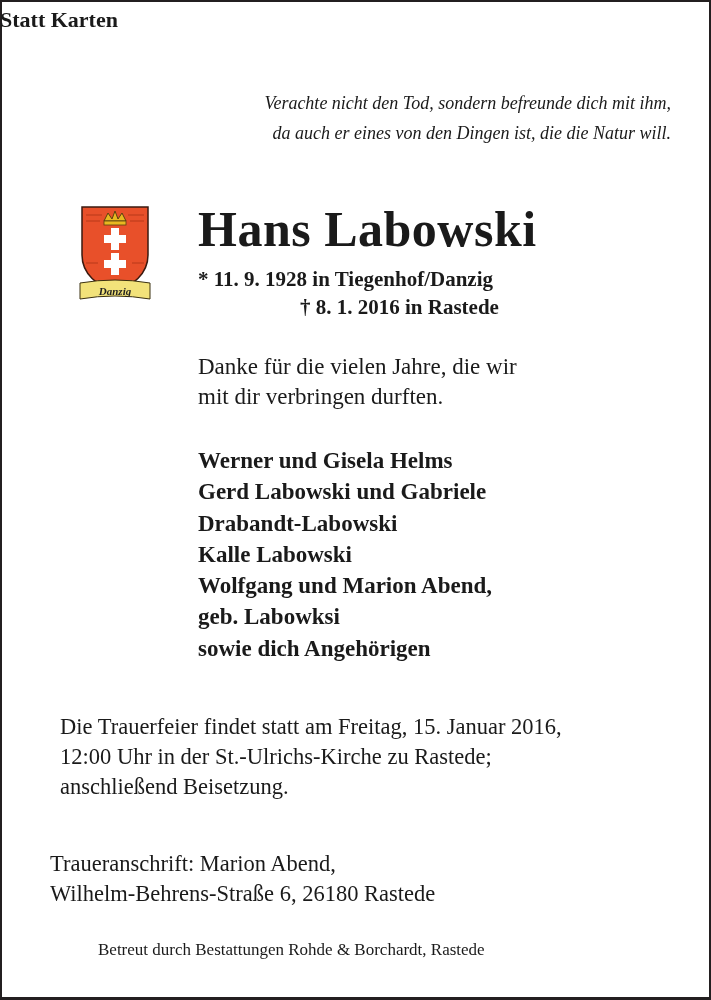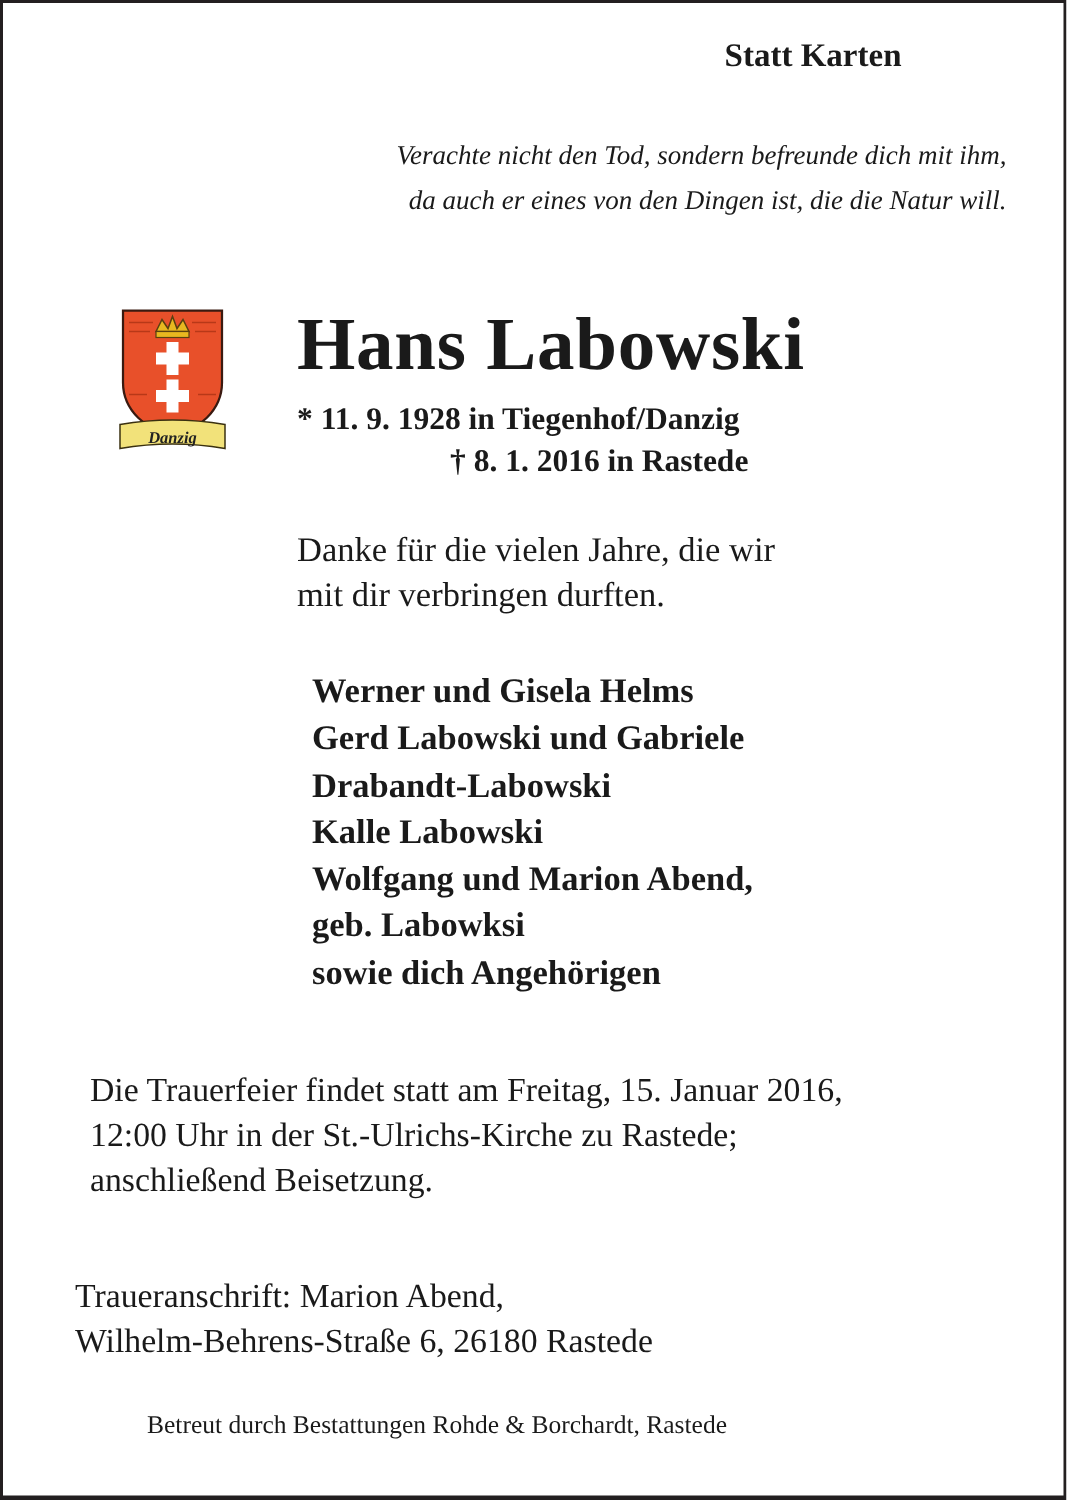--- a/index.html
+++ b/index.html
@@ -1,26 +1,26 @@
 <!DOCTYPE html>
 <html><head>
 <meta charset="utf-8">
 <style>
   html, body { margin:0; padding:0; background:#fff; }
   body { width:711px; height:1000px; position:relative; overflow:hidden; font-family:"Liberation Serif", serif; color:#1a1a1a; }
   .frame { position:absolute; left:0; top:0; width:711px; height:1000px; box-sizing:border-box; border:2px solid #231f20; border-bottom-width:3px; }
   .abs { position:absolute; white-space:nowrap; }
-  .header { left:0; width:601px; top:24px; text-align:right; font-weight:bold; font-size:22px; }
+  .header { left:0; width:601px; top:7px; text-align:left; font-weight:bold; font-size:22px; }
   .quote { right:40px; text-align:right; font-style:italic; font-size:18px; line-height:30px; top:88px; }
   .crest { left:78px; top:203px; width:74px; height:98px; }
   .name { left:198px; top:200px; font-weight:bold; font-size:50px; letter-spacing:0.5px; }
   .birth { left:198px; top:267px; font-weight:bold; font-size:21px; }
   .death { left:300px; top:295px; font-weight:bold; font-size:21px; }
   .thanks { left:198px; top:352px; font-size:23px; line-height:30px; }
-  .family { left:198px; top:445px; font-weight:bold; font-size:23px; line-height:31.3px;margin-left:10px; }
+  .family { left:198px; top:445px; font-weight:bold; font-size:23px; line-height:31.3px; }
   .ceremony { left:50px; top:712px; font-size:22.5px; line-height:30px;margin-left:10px; }
   .address { left:50px; top:849px; font-size:22.5px; line-height:30px; }
   .footer { left:50px; top:940px; font-size:17px;margin-left:48px; }
 </style>
 </head>
 <body>
 
 <div class="frame"></div>
 
 <div class="abs header">Statt Karten</div>

